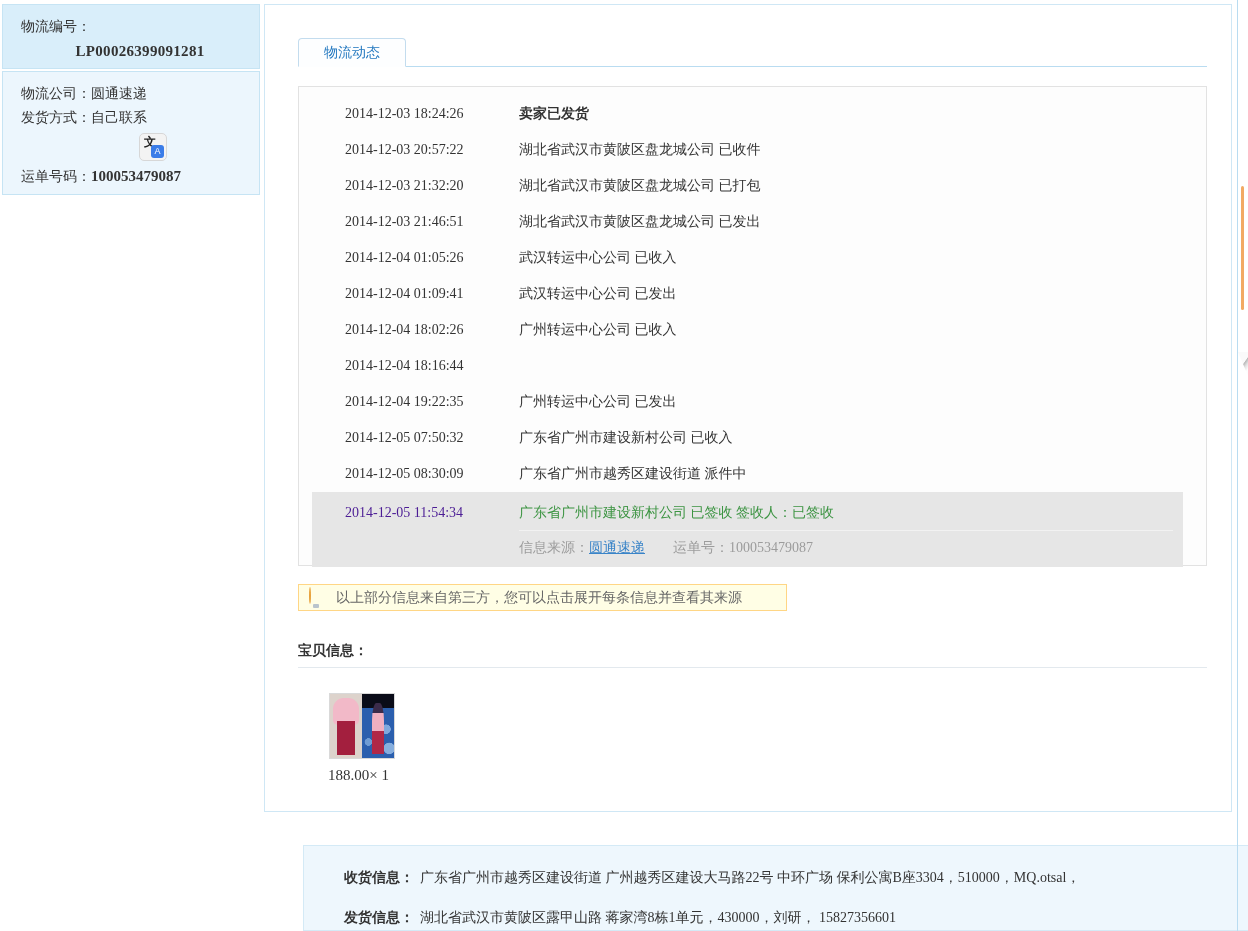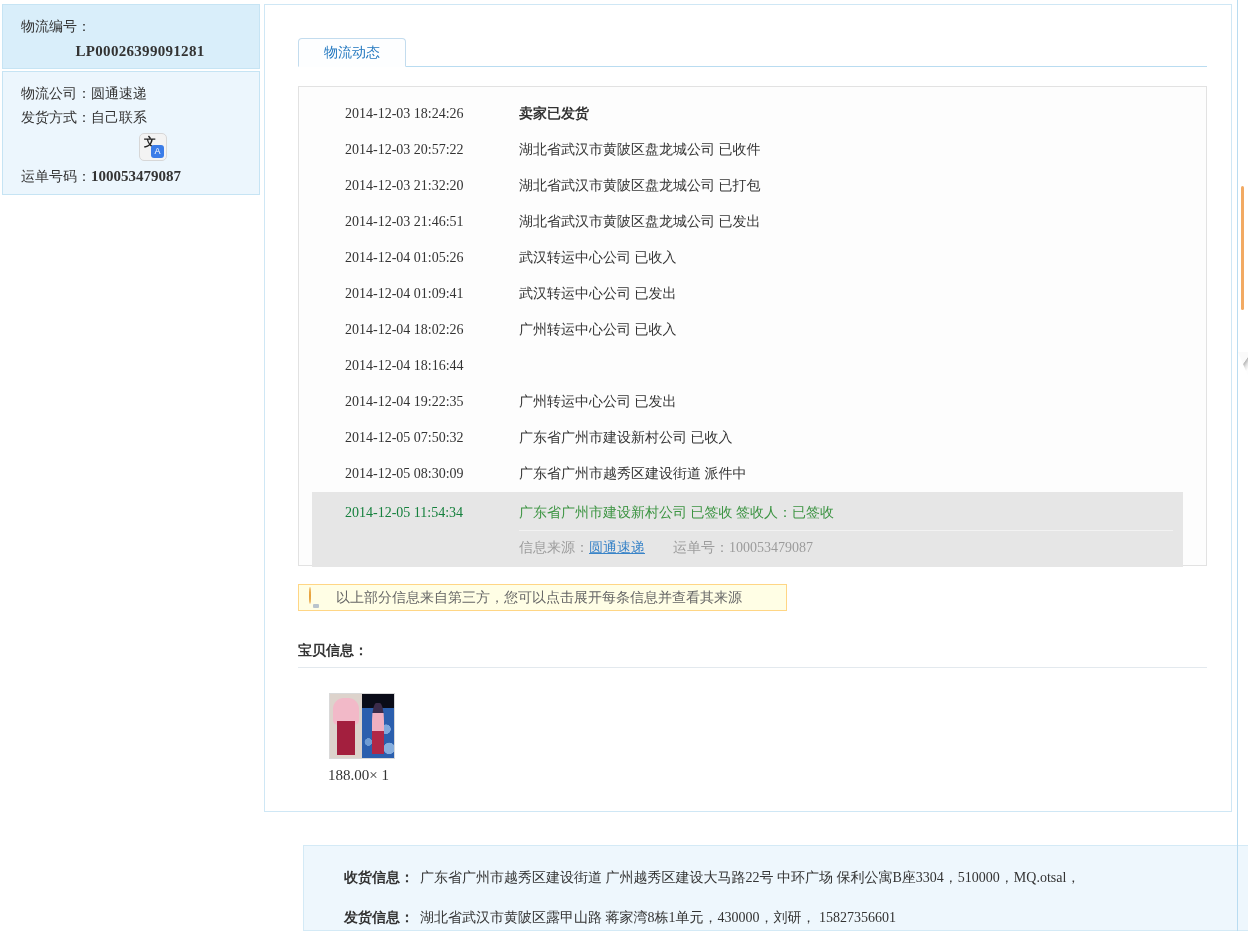--- a/index.html
+++ b/index.html
@@ -28,21 +28,21 @@
     background:#fdfeff;border:1px solid #c3dcee;border-bottom:1px solid #fdfeff;
     border-radius:4px 4px 0 0;color:#2579c0;cursor:pointer;}
   .trace-panel{position:absolute;left:33px;right:24px;top:81px;height:480px;background:#fdfdfd;
     border:1px solid #e2e2e2;box-sizing:border-box;padding-top:9px;}
   .trace-row{display:flex;align-items:center;height:36px;cursor:pointer;}
   .trace-time{margin-left:46px;width:174px;flex:none;}
   .trace-desc{flex:1;}
   .trace-row.bold .trace-desc{font-weight:bold;}
   .trace-highlight{margin:0 23px 0 13px;background:#e6e6e6;padding:6px 0 10px;cursor:pointer;}
   .trace-highlight .trace-row{height:30px;}
-  .trace-highlight .trace-time{margin-left:33px;color:#15803d;}
+  .trace-highlight .trace-time{margin-left:33px;color:#4c1d95;}
   .trace-highlight .trace-desc{color:#3c9442;}
   .trace-source{margin:2px 10px 0 207px;padding-top:8px;border-top:1px solid #f2f2f2;color:#9c9c9c;}
   .src-link{color:#3a84c8;text-decoration:underline;cursor:pointer;}
   .src-way{margin-left:28px;}
   
   .tip-bar{position:absolute;left:33px;top:579px;width:489px;height:27px;background:#fffee5;
     border:1px solid #ffd685;box-sizing:border-box;display:flex;align-items:center;color:#666;}
   .bulb{margin:0 14px 0 10px;flex:none;width:13px;}
   .bulb-top{width:11px;height:12px;border-radius:50%;margin:0 auto;
     background:radial-gradient(circle at 35% 30%,#fff7b0,#f9c23c);border:1px solid #e8a33d;}

